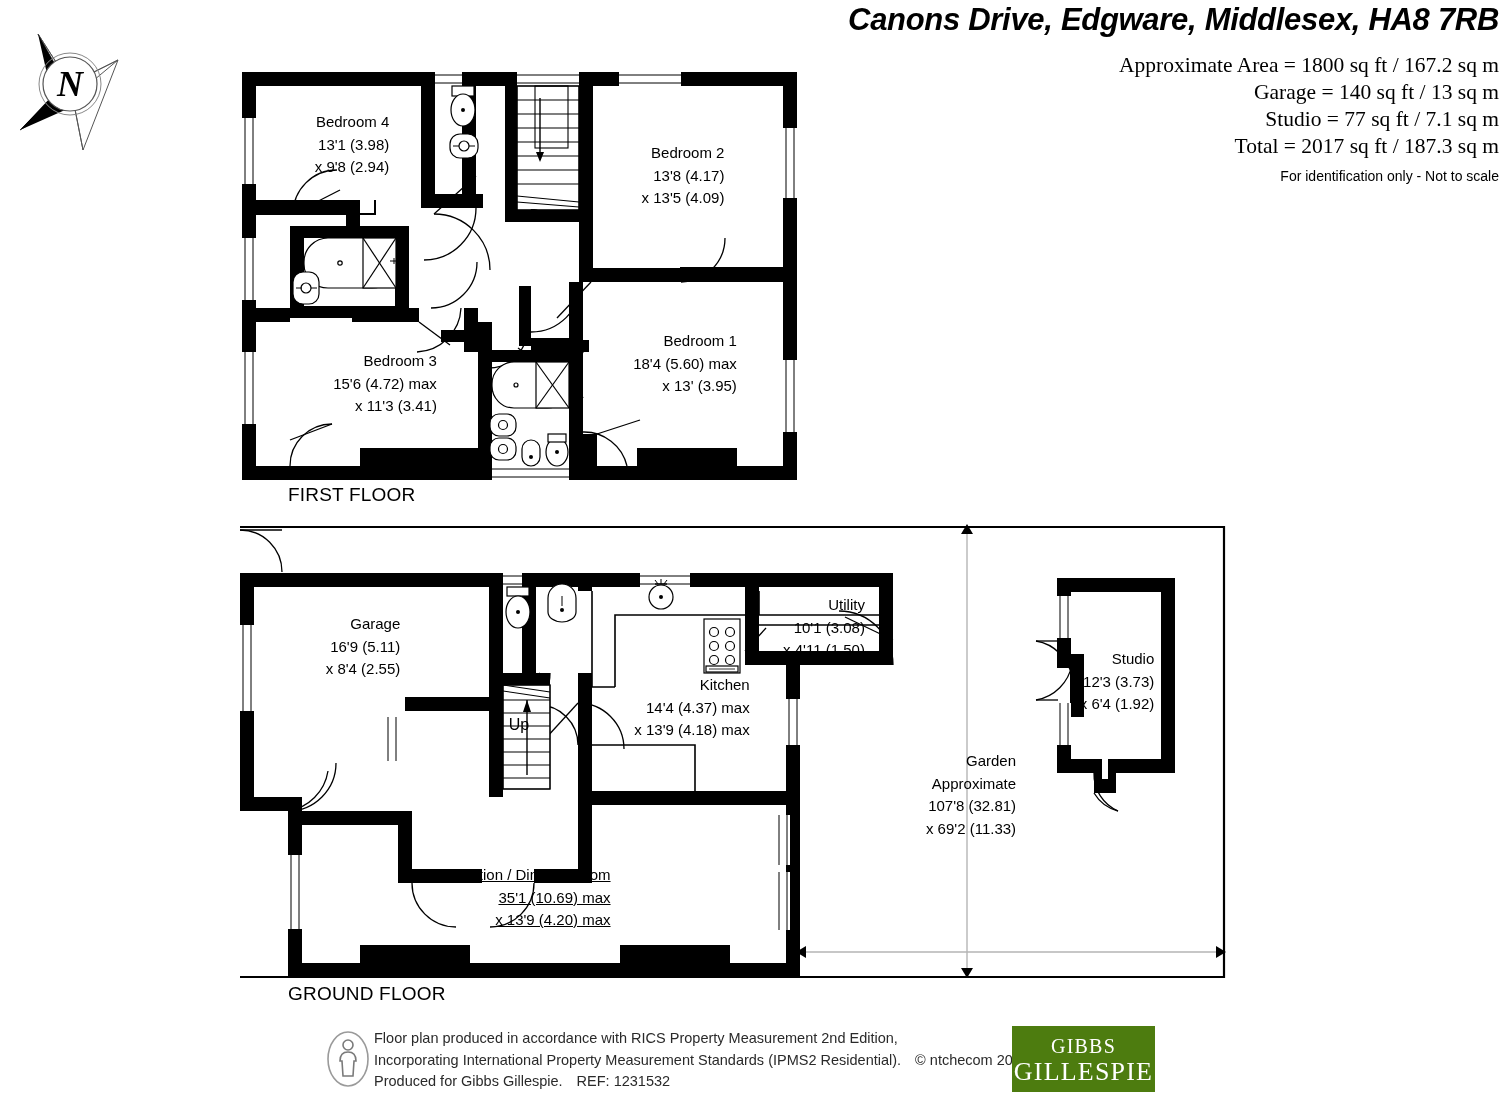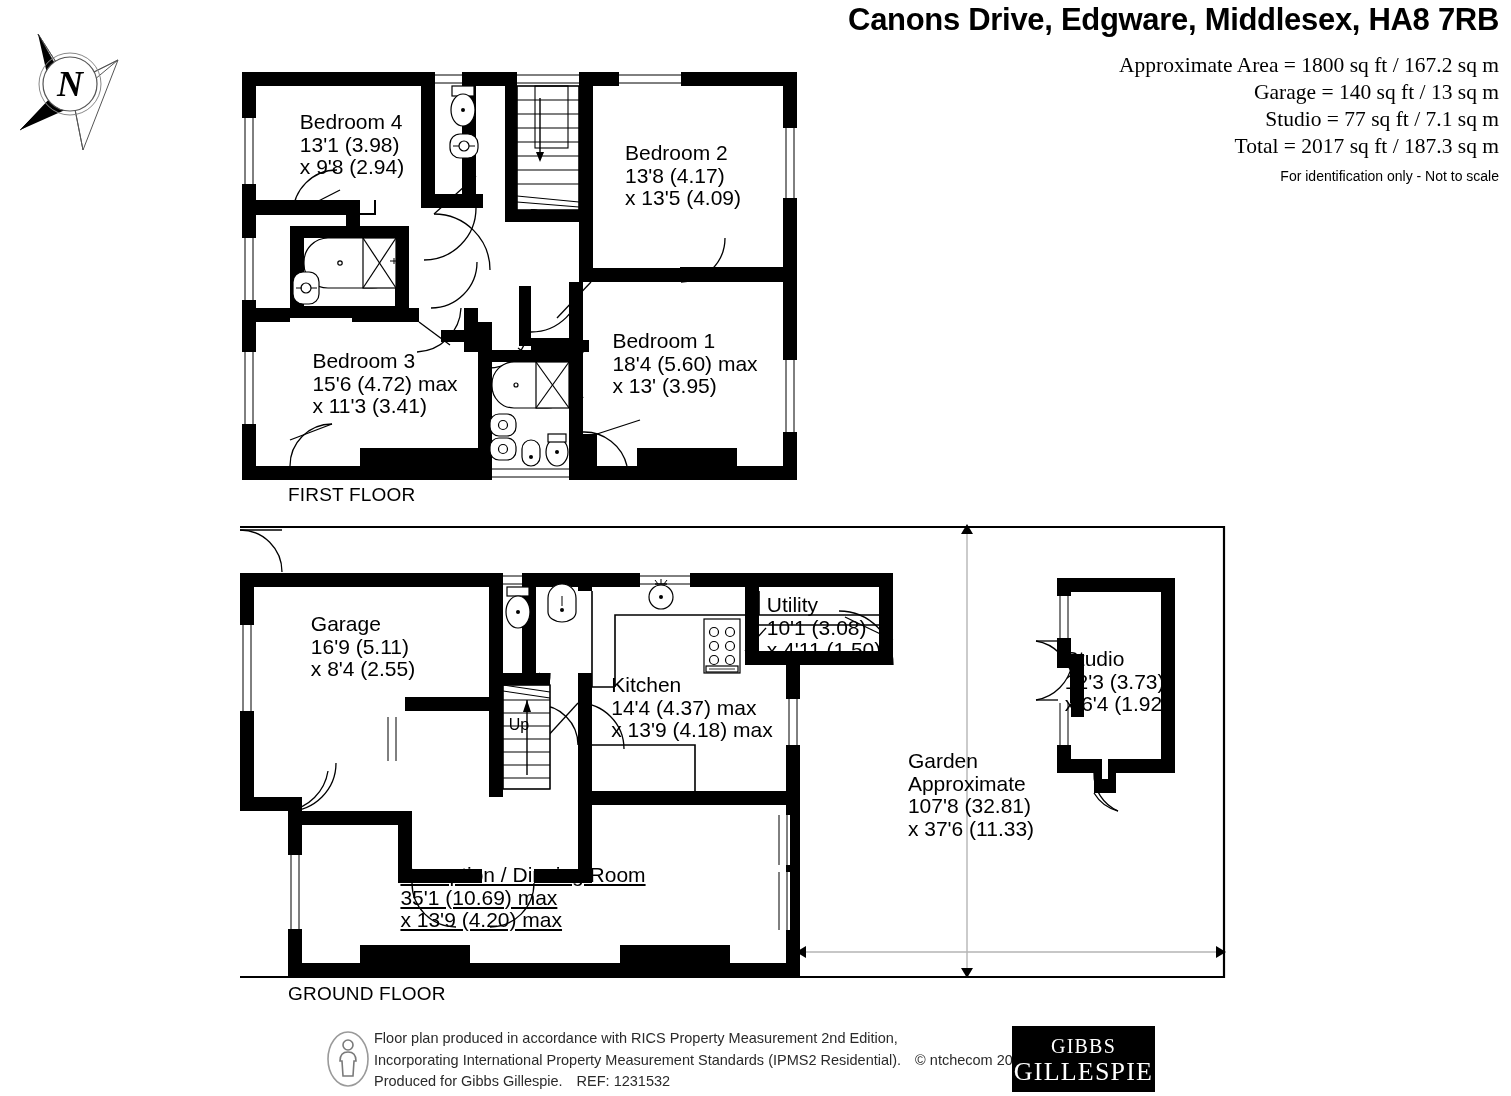--- a/index.html
+++ b/index.html
@@ -19,20 +19,21 @@
   
   #title {
     position: absolute;
     right: 12px;
     top: 2px;
     font-size: 31px;
     font-weight: bold;
     color: #000;
     letter-spacing: -0.3px;
     white-space: nowrap;
+    font-style: italic;
   }
   #areas {
     position: absolute;
     right: 12px;
     top: 52px;
     text-align: right;
     font-size: 21.5px;
     line-height: 27px;
     color: #000;
     font-family: Liberation Serif, serif;
@@ -54,22 +55,22 @@
     position: absolute;
     font-size: 19px;
     color: #000;
     letter-spacing: 0.2px;
     white-space: nowrap;
   }
 
   
   .room-label {
     position: absolute;
-    text-align: left;
-    font-size: 21px;
+    text-align: right;
+    font-size: 15px;
     line-height: 22.5px;
     color: #000;
     white-space: nowrap;
     transform: translateX(-50%);
   }
   .room-label .nm { display: block; }
   .room-label .dim { display: block; }
   .small-label {
     position: absolute;
     font-size: 16px;
@@ -86,21 +87,21 @@
   #foot-icon { position: absolute; left: 0px; top: 4px; width: 44px; height: 58px; }
   #foot-text {
     position: absolute; left: 48px; top: 2px;
     font-size: 14.5px; line-height: 21.5px; color: #2a2a2a;
     white-space: nowrap;
   }
   .foot-line span.cpy { margin-left: 14px; }
   #logo {
     position: absolute; left: 686px; top: 0px;
     width: 143px; height: 66px;
-    background: #000000;
+    background: #4d7c0f;
     color: #ffffff;
     font-family: "Liberation Serif", serif;
     text-align: center;
     padding-top: 8px;
     line-height: 25px;
     letter-spacing: 1.2px;
   }
   #logo .l1 { font-size: 20px; display:block; }
   #logo .l2 { font-size: 26px; display:block; }
 </style>
@@ -551,21 +552,21 @@
   <div class="room-label" style="left:1117px; top:648px;">
     <span class="nm">Studio</span>
     <span class="dim">12'3 (3.73)</span>
     <span class="dim">x 6'4 (1.92)</span>
   </div>
 
   <div class="room-label" style="left:971px; top:750px;">
     <span class="nm">Garden</span>
     <span class="nm">Approximate</span>
     <span class="dim">107'8 (32.81)</span>
-    <span class="dim">x 37'6 (11.33)</span>
+    <span class="dim">x 69'2 (11.33)</span>
   </div>
 
   <div class="small-label" style="left:519px; top:716px;">Up</div>
 
   <div id="footer">
     <svg id="foot-icon" viewBox="0 0 44 58">
       <ellipse cx="22" cy="29" rx="20" ry="27" fill="none" stroke="#9a9a9a" stroke-width="1.6"></ellipse>
       <circle cx="22" cy="15" r="5" fill="none" stroke="#7a7a7a" stroke-width="1.6"></circle>
       <path d="M22,22 C16,22 14,26 14,31 L16,31 L17,46 L27,46 L28,31 L30,31 C30,26 28,22 22,22 Z" fill="none" stroke="#7a7a7a" stroke-width="1.6"></path>
     </svg>

